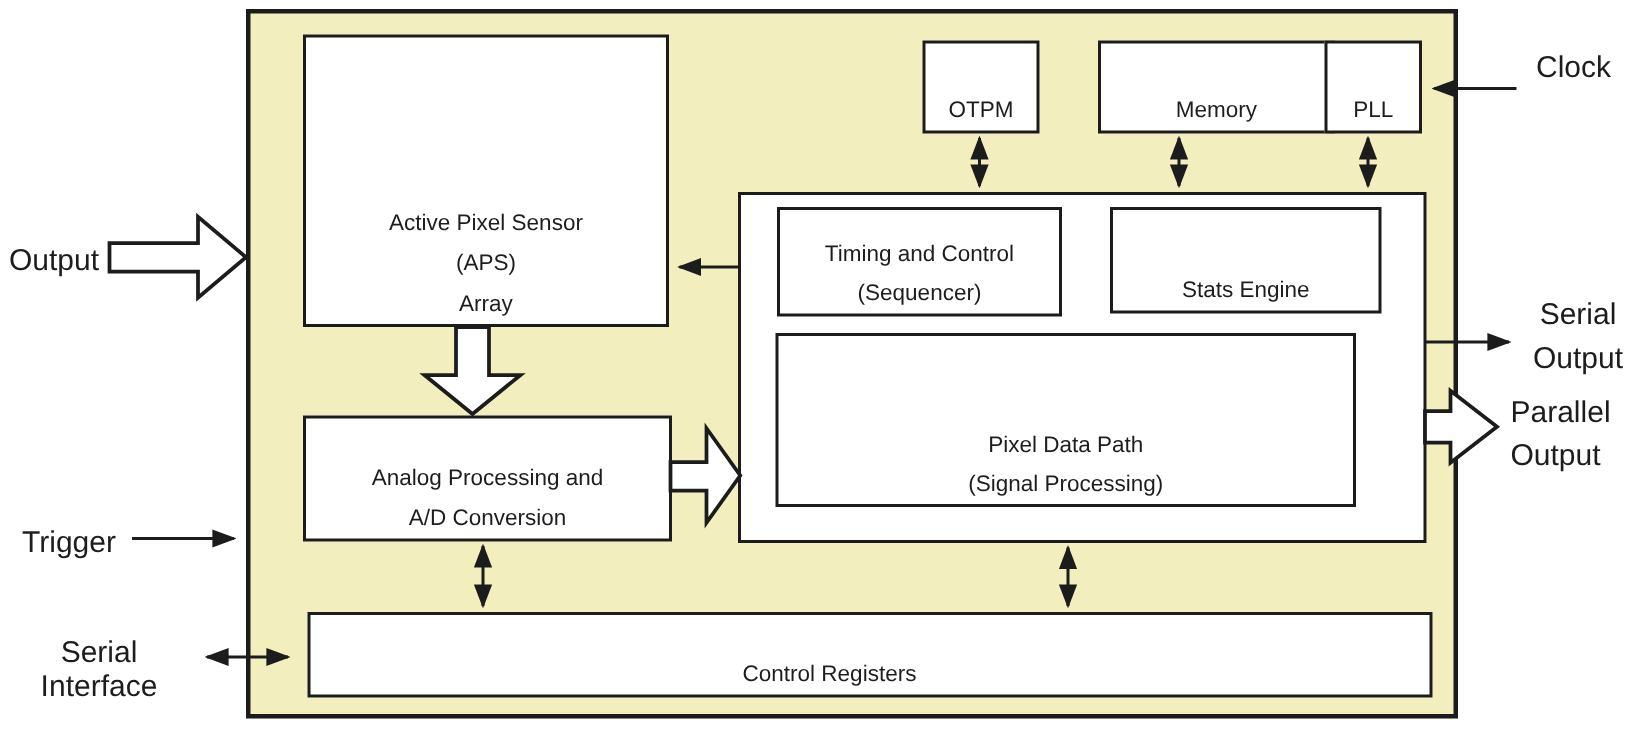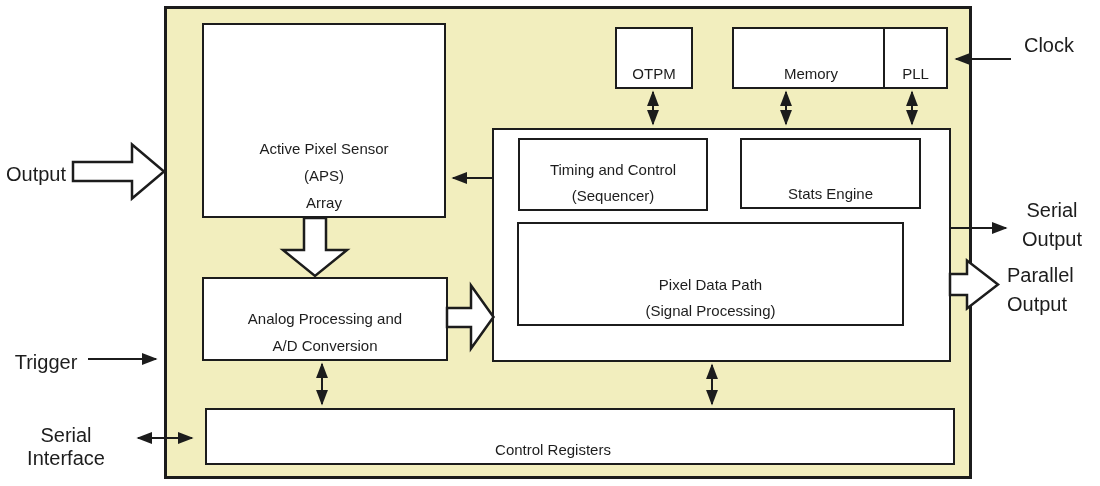--- a/index.html
+++ b/index.html
@@ -18,21 +18,21 @@
     display:flex; flex-direction:column; align-items:center; justify-content:flex-end;
     text-align:center; font-size:15px; line-height:27px;
   }
   .inner-box { border:2px solid #1c1c1c; background:#ffffff; }
   
   .b-aps    { left:202px; top:23px;  width:244px; height:195px; }
   .b-analog { left:202px; top:277px; width:246px; height:84px;  }
   .b-inner  { left:492px; top:128px; width:459px; height:234px; }
   .b-timing { left:518px; top:138px; width:190px; height:73px;  line-height:26px;}
   .b-stats  { left:740px; top:138px; width:181px; height:71px;  }
-  .b-pdp    { left:517px; top:222px; width:387px; height:104px; line-height:26px;}
+  .b-pdp    { left:517px; top:222px; width:387px; height:116px; line-height:26px;}
   .b-otpm   { left:615px; top:27px;  width:78px;  height:62px;  }
   .b-memory { left:708px; top:27px;  width:158px; height:62px;margin-left:24px;  }
   .b-pll    { left:883px; top:27px;  width:65px;  height:62px;  }
   .b-cr     { left:205px; top:408px; width:750px; height:57px; padding-right:54px; }
   
   .xlabel { font-size:20px; line-height:29px; text-align:center; }
   .l-power    { left:6px;    top:160px; width:56px;  text-align:right; }
   .l-trigger  { left:14px;   top:348px; width:64px;  }
   .l-twowire  { left:0px;    top:424px; width:132px; line-height:23px; }
   .l-extclock { left:999px;  top:31px;  width:100px; }

